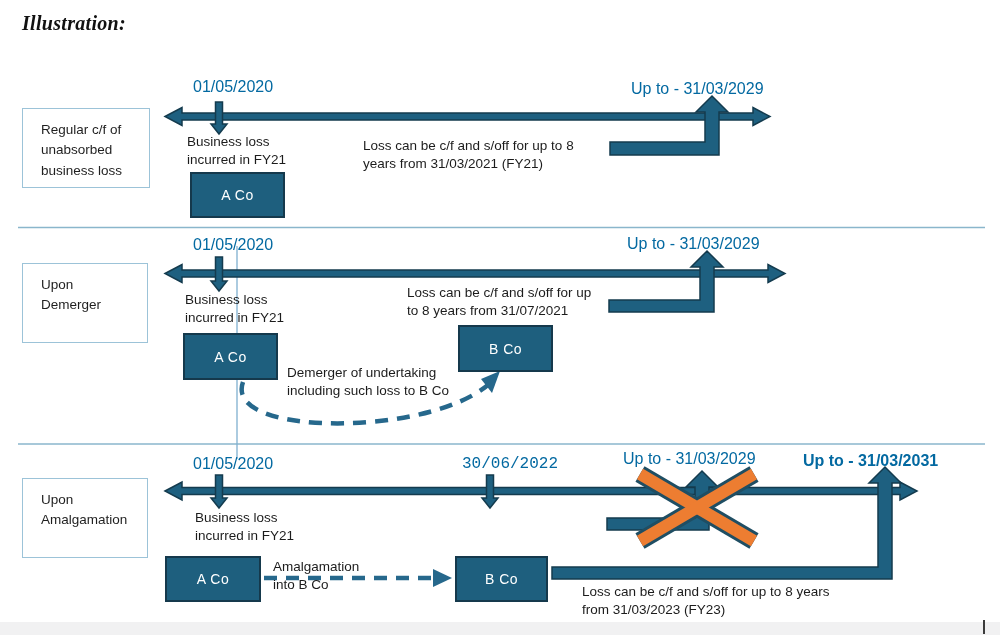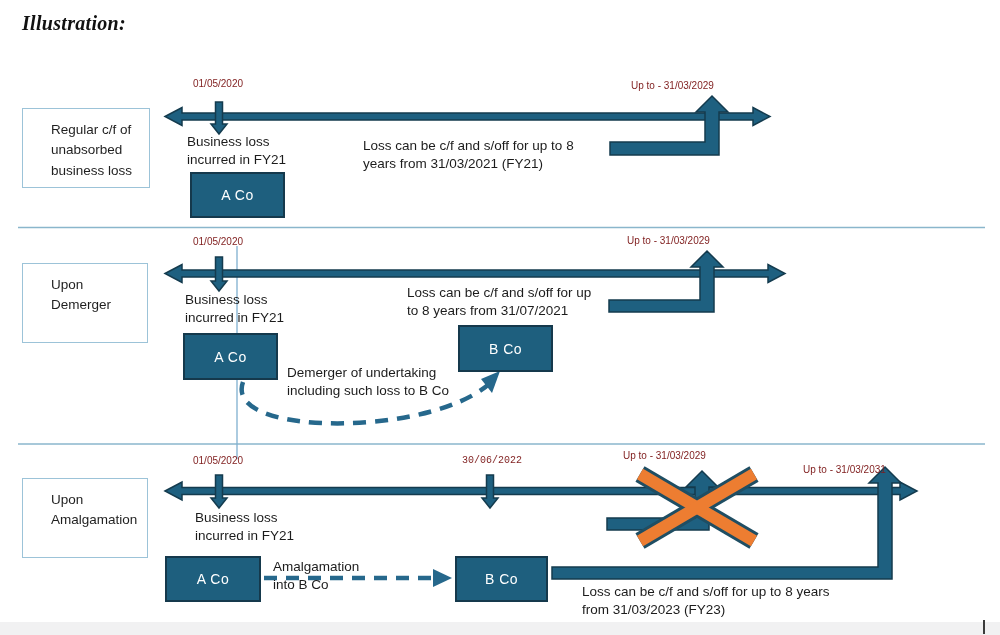--- a/index.html
+++ b/index.html
@@ -2,28 +2,28 @@
 <html><head>
 <meta charset="utf-8">
 <style>
   html,body{margin:0;padding:0;background:#fff;}
   #stage{
     position:relative;width:1000px;height:635px;background:#ffffff;
     font-family:"Liberation Sans",sans-serif;color:#1f1f1f;overflow:hidden;
   }
   .abs{position:absolute;}
   .txt{white-space:pre-line;font-size:13.5px;line-height:1.32;color:#1c1c1c;}
-  .date{font-size:10px;color:#7f1d1d;}
+  .date{font-size:16px;color:#0369a1;}
   .page-title{
     font-family:"Liberation Serif",serif;font-style:italic;font-weight:600;
     font-size:20px;color:#111;letter-spacing:.3px;
   }
   .scenario-box{
     border:1.5px solid #9cc3d8;background:#fff;box-sizing:border-box;
-    padding:11px 8px 0 28px;font-size:13.5px;line-height:1.5;white-space:pre-line;
+    padding:11px 8px 0 18px;font-size:13.5px;line-height:1.5;white-space:pre-line;
   }
   .co-box{
     background:#1e5f7e;border:2.5px solid #15394c;box-sizing:border-box;
     display:flex;align-items:center;justify-content:center;
     color:#ffffff;font-size:14px;letter-spacing:.5px;
   }
   svg{position:absolute;left:0;top:0;}
   .bottom-band{background:#f1f1f2;}
   .cursor-mark{background:#3c3c3c;}
 </style>
@@ -96,21 +96,21 @@
   <div class="abs txt" style="left:287px;top:364px;">Demerger of undertaking
 including such loss to B Co</div>
   <div class="abs co-box" style="left:183px;top:333px;width:95px;height:47px;">A Co</div>
   <div class="abs co-box" style="left:458px;top:325px;width:95px;height:47px;">B Co</div>
 
   <div class="abs scenario-box" style="left:22px;top:478px;width:126px;height:80px;">Upon
 Amalgamation</div>
   <div class="abs date" style="left:193px;top:455px;">01/05/2020</div>
   <div class="abs date" style="left:462px;top:455px;font-family:Liberation Mono, monospace;">30/06/2022</div>
   <div class="abs date" style="left:623px;top:450px;">Up to - 31/03/2029</div>
-  <div class="abs date" style="left:803px;top:464px;">Up to - 31/03/2031</div>
+  <div class="abs date" style="left:803px;top:452px;font-weight:bold;">Up to - 31/03/2031</div>
   <div class="abs txt" style="left:195px;top:509px;">Business loss
 incurred in FY21</div>
   <div class="abs txt" style="left:273px;top:558px;">Amalgamation
 into B Co</div>
   <div class="abs txt" style="left:582px;top:583px;">Loss can be c/f and s/off for up to 8 years
 from 31/03/2023 (FY23)</div>
   <div class="abs co-box" style="left:165px;top:556px;width:96px;height:46px;">A Co</div>
   <div class="abs co-box" style="left:455px;top:556px;width:93px;height:46px;">B Co</div>
 
   <div class="abs bottom-band" style="left:0;top:622px;width:1000px;height:13px;"></div>

